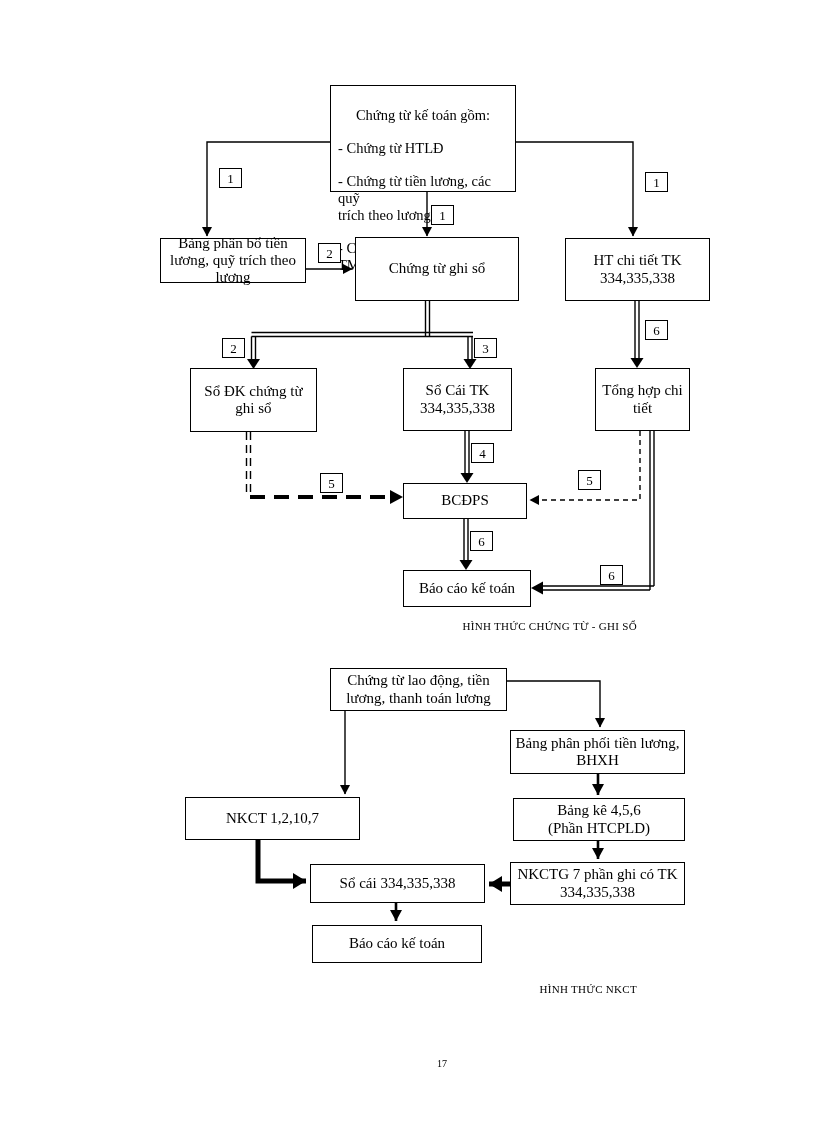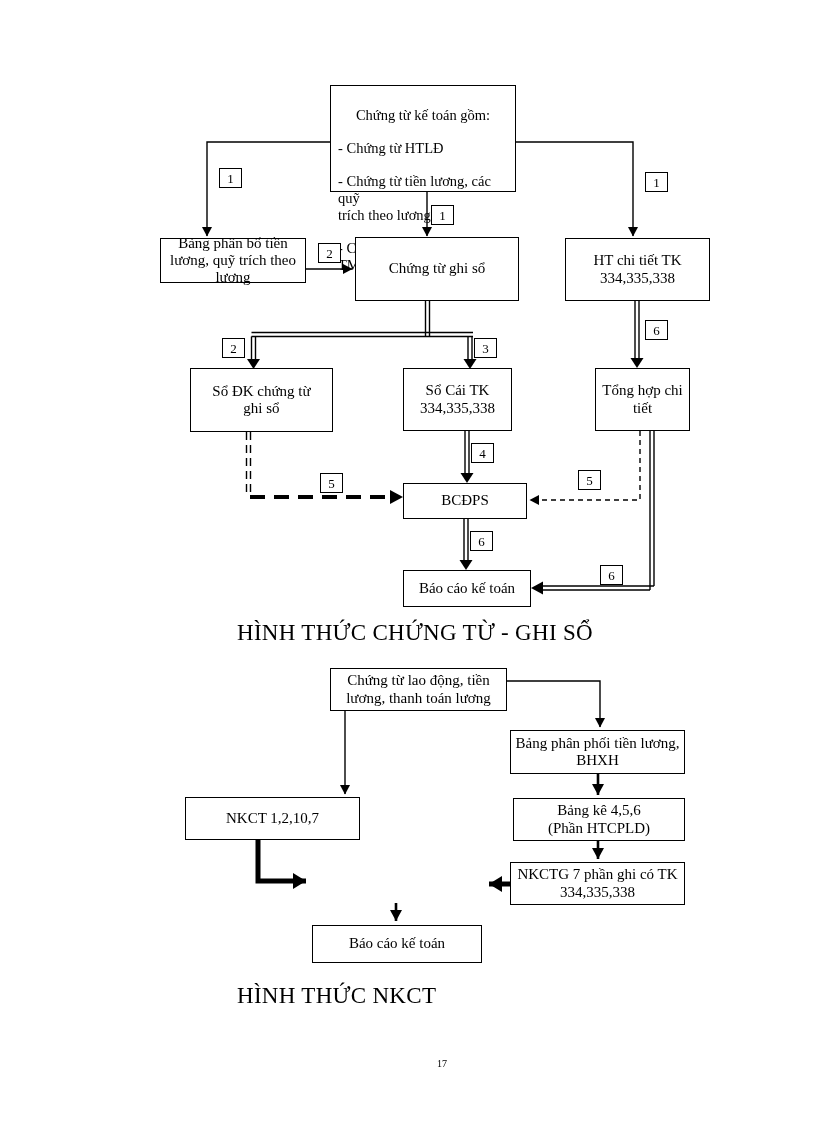--- a/index.html
+++ b/index.html
@@ -12,21 +12,21 @@
     display:flex; align-items:center; justify-content:center;
     text-align:center; white-space:pre-line;
     font-size:15px; line-height:1.15; padding:2px 4px;
   }
   .src { display:block; text-align:left; padding:4px 7px; font-size:14.5px; line-height:1.15; }
   .src-head { text-align:center; }
   .step {
     position:absolute; width:23px; height:20px; border:1px solid #000; background:#fff;
     display:flex; align-items:center; justify-content:center; font-size:13px; line-height:1;
   }
-  .caption { position:absolute; text-align:left; font-size:23px; letter-spacing:.3px; }
+  .caption { position:absolute; text-align:right; font-size:11px; letter-spacing:.3px; }
   .pageno { position:absolute; text-align:center; font-size:10px; }
 </style>
 </head>
 <body>
 
 <div class="page">
 
   <svg class="wires" width="816" height="1123" viewBox="0 0 816 1123">
     <defs>
       <marker id="ah-s" markerUnits="userSpaceOnUse" markerWidth="12" markerHeight="12" refX="9" refY="5" orient="auto">
@@ -136,21 +136,21 @@
     <div class="src-line">- Chứng từ liên quan khác:
 TM, TGNH,TT</div>
   </div>
 
   <div class="box" style="left:160px;top:238px;width:146px;height:45px">Bảng phân bổ tiền
 lương, quỹ trích theo
 lương</div>
   <div class="box" style="left:355px;top:237px;width:164px;height:64px">Chứng từ ghi sổ</div>
   <div class="box" style="left:565px;top:238px;width:145px;height:63px">HT chi tiết TK
 334,335,338</div>
-  <div class="box" style="left:190px;top:368px;width:143px;height:64px">Sổ ĐK chứng từ
+  <div class="box" style="left:190px;top:368px;width:127px;height:64px">Sổ ĐK chứng từ
 ghi sổ</div>
   <div class="box" style="left:403px;top:368px;width:109px;height:63px">Sổ Cái TK
 334,335,338</div>
   <div class="box" style="left:595px;top:368px;width:95px;height:63px">Tổng hợp chi
 tiết</div>
   <div class="box" style="left:403px;top:483px;width:124px;height:36px">BCĐPS</div>
   <div class="box" style="left:403px;top:570px;width:128px;height:37px">Báo cáo kế toán</div>
 
   <div class="step" style="left:219px;top:168px">1</div>
   <div class="step" style="left:431px;top:205px">1</div>
@@ -169,19 +169,20 @@
 
   <div class="box" style="left:330px;top:668px;width:177px;height:43px">Chứng từ lao động, tiền
 lương, thanh toán lương</div>
   <div class="box" style="left:510px;top:730px;width:175px;height:44px">Bảng phân phối tiền lương,
 BHXH</div>
   <div class="box" style="left:513px;top:798px;width:172px;height:43px">Bảng kê 4,5,6
 (Phần HTCPLD)</div>
   <div class="box" style="left:510px;top:862px;width:175px;height:43px">NKCTG 7 phần ghi có TK
 334,335,338</div>
   <div class="box" style="left:185px;top:797px;width:175px;height:43px">NKCT 1,2,10,7</div>
+  <div class="box" style="left:310px;top:864px;width:175px;height:39px">Sổ cái 334,335,338</div>
   <div class="box" style="left:312px;top:925px;width:170px;height:38px">Báo cáo kế toán</div>
 
   <div class="caption" style="left:237px;top:983px;width:400px">HÌNH THỨC NKCT</div>
 
   <div class="pageno" style="left:392px;top:1058px;width:100px">17</div>
 
 </div>
 
 </body></html>

